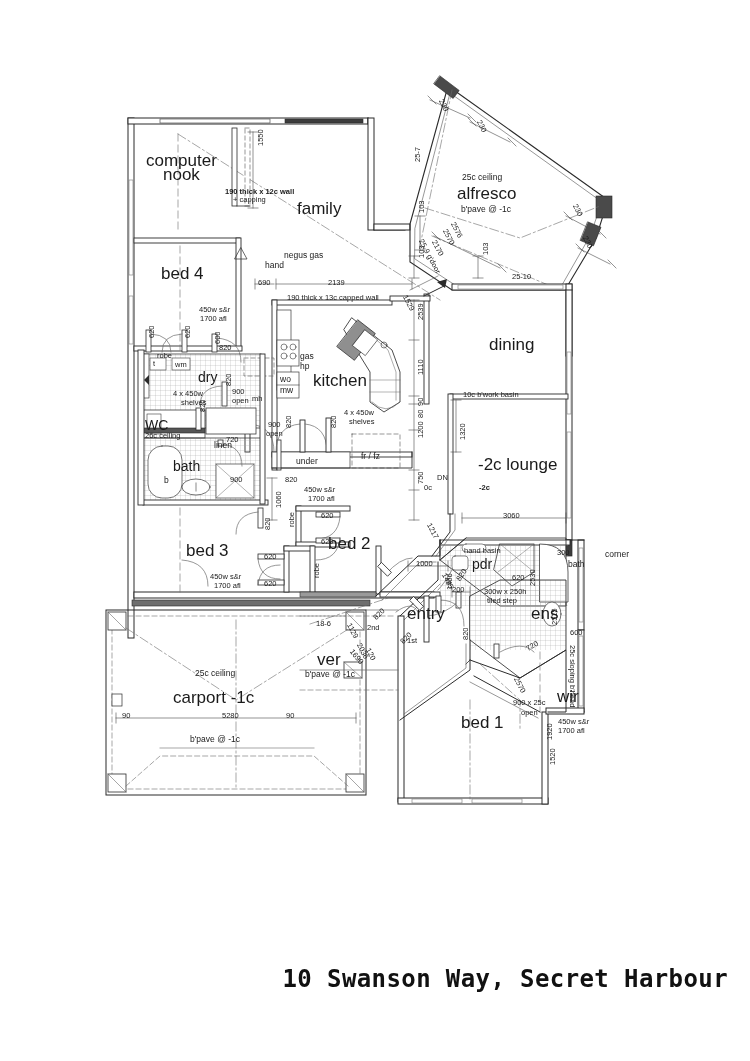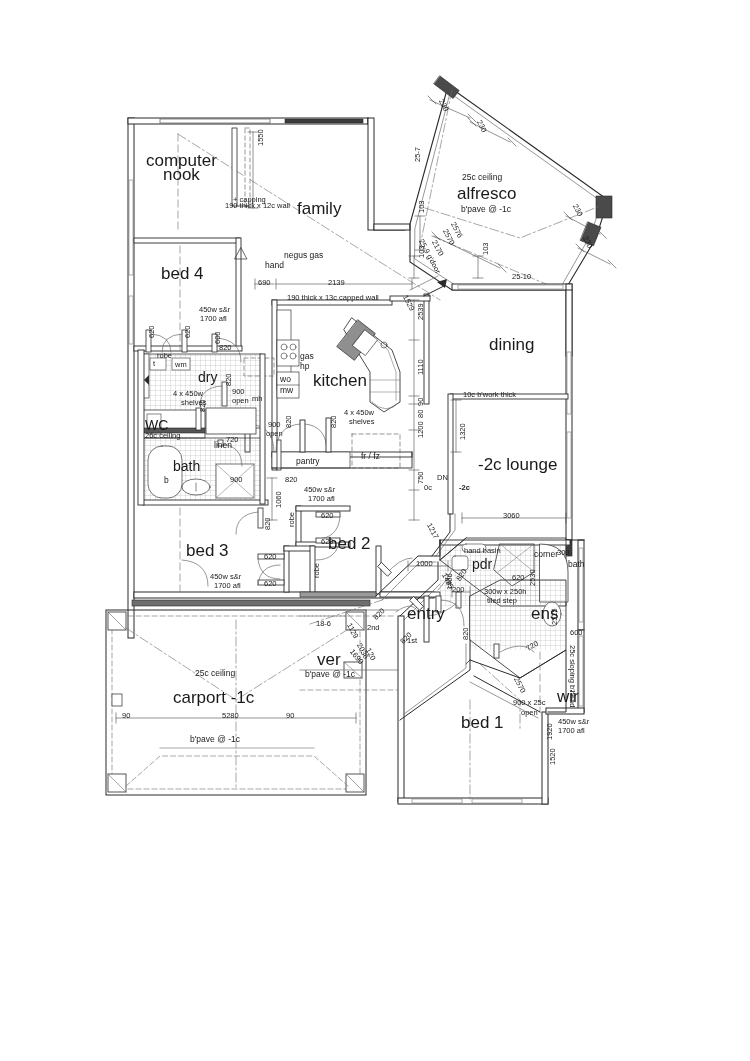--- a/index.html
+++ b/index.html
@@ -344,76 +344,76 @@
 <div class="lbl note9" style="left:461px;top:205px;">b'pave @ -1c</div>
 <div class="lbl room" style="left:489px;top:336px;">dining</div>
 <div class="lbl room" style="left:313px;top:372px;">kitchen</div>
 <div class="lbl room" style="left:478px;top:456px;">-2c lounge</div>
 <div class="lbl room-sm" style="left:198px;top:370px;">dry</div>
 <div class="lbl room-sm" style="left:145px;top:418px;">WC</div>
 <div class="lbl note" style="left:145px;top:432px;">26c ceiling</div>
 <div class="lbl room-sm" style="left:173px;top:459px;">bath</div>
 <div class="lbl note9" style="left:164px;top:476px;">b</div>
 <div class="lbl note9" style="left:214px;top:417px;margin-top:24px;">linen</div>
-<div class="lbl note9" style="left:296px;top:457px;">pantry</div>
+<div class="lbl note9" style="left:296px;top:457px;">under</div>
 <div class="lbl room" style="left:186px;top:542px;">bed 3</div>
 <div class="lbl room" style="left:328px;top:535px;">bed 2</div>
 <div class="lbl room" style="left:407px;top:605px;">entry</div>
 <div class="lbl room" style="left:317px;top:651px;">ver</div>
 <div class="lbl note9" style="left:305px;top:670px;">b'pave @ -1c</div>
 <div class="lbl room" style="left:173px;top:689px;text-align:right;">carport -1c</div>
 <div class="lbl note9" style="left:195px;top:669px;">25c ceiling</div>
 <div class="lbl note9" style="left:190px;top:735px;">b'pave @ -1c</div>
 <div class="lbl room-sm" style="left:472px;top:557px;">pdr</div>
 <div class="lbl room" style="left:531px;top:605px;">ens</div>
 <div class="lbl room" style="left:557px;top:688px;">wir</div>
 <div class="lbl room" style="left:461px;top:714px;">bed 1</div>
 
-<div class="lbl note9" style="left:534px;top:550px;">corner</div>
+<div class="lbl note9" style="left:565px;top:550px;padding-left:40px;">corner</div>
 <div class="lbl note9" style="left:568px;top:560px;">bath</div>
 <div class="lbl note" style="left:464px;top:547px;">hand basin</div>
 <div class="lbl note" style="left:487px;top:597px;">tiled step</div>
 <div class="lbl note" style="left:484px;top:588px;">300w x 250h</div>
 <div class="lbl note" style="left:513px;top:699px;">900 x 25c</div>
 <div class="lbl note" style="left:521px;top:709px;">open</div>
 <div class="lbl note" style="left:558px;top:718px;">450w s&amp;r</div>
 <div class="lbl note" style="left:558px;top:727px;">1700 afl</div>
 
 <div class="lbl note9" style="left:300px;top:352px;">gas</div>
 <div class="lbl note9" style="left:300px;top:362px;">hp</div>
 <div class="lbl note9" style="left:280px;top:375px;">wo</div>
 <div class="lbl note9" style="left:280px;top:386px;">mw</div>
 <div class="lbl note" style="left:175px;top:361px;">wm</div>
 <div class="lbl note" style="left:252px;top:363px;margin-top:32px;">mh</div>
 <div class="lbl note" style="left:153px;top:360px;">t</div>
 <div class="lbl note9" style="left:361px;top:452px;">fr / fz</div>
 <div class="lbl note" style="left:437px;top:474px;">DN</div>
 <div class="lbl note" style="left:424px;top:484px;text-align:right;">0c</div>
-<div class="lbl note" style="left:459px;top:484px;font-weight:bold;">-2c</div>
-
-<div class="lbl note" style="left:225px;top:202px;">190 thick x 12c wall</div>
+<div class="lbl note" style="left:479px;top:484px;font-weight:bold;">-2c</div>
+
+<div class="lbl note" style="left:225px;top:188px;font-weight:bold;">190 thick x 12c wall</div>
 <div class="lbl note" style="left:233px;top:196px;">+ capping</div>
 <div class="lbl note" style="left:287px;top:294px;">190 thick x 13c capped wall</div>
 <div class="lbl note9" style="left:252px;top:251px;padding-left:32px;">negus gas</div>
 <div class="lbl note9" style="left:265px;top:261px;">hand</div>
 <div class="lbl note" style="left:199px;top:306px;">450w s&amp;r</div>
 <div class="lbl note" style="left:200px;top:315px;">1700 afl</div>
 <div class="lbl note" style="left:210px;top:573px;">450w s&amp;r</div>
 <div class="lbl note" style="left:214px;top:582px;">1700 afl</div>
 <div class="lbl note" style="left:304px;top:486px;">450w s&amp;r</div>
 <div class="lbl note" style="left:308px;top:495px;">1700 afl</div>
 <div class="lbl note" style="left:173px;top:390px;">4 x 450w</div>
 <div class="lbl note" style="left:181px;top:399px;">shelves</div>
 <div class="lbl note" style="left:344px;top:409px;">4 x 450w</div>
 <div class="lbl note" style="left:349px;top:418px;">shelves</div>
 <div class="lbl note" style="left:232px;top:388px;">900</div>
 <div class="lbl note" style="left:232px;top:397px;">open</div>
 <div class="lbl note" style="left:268px;top:421px;">900</div>
 <div class="lbl note" style="left:266px;top:430px;">open</div>
-<div class="lbl note" style="left:463px;top:391px;">10c b'work thick</div>
+<div class="lbl note" style="left:463px;top:391px;">10c b'work basin</div>
 
 <div class="lbl note" style="left:576px;top:645px;transform:rotate(90deg);transform-origin:0 0;">25c sloping b'head</div>
 
 <div class="lbl dim" style="left:257px;top:146px;transform:rotate(-90deg);transform-origin:0 0;">1550</div>
 <div class="lbl dim" style="left:258px;top:279px;">690</div>
 <div class="lbl dim" style="left:328px;top:279px;">2139</div>
 <div class="lbl dim" style="left:408px;top:294px;transform:rotate(62deg);transform-origin:0 0;">1529</div>
 <div class="lbl dim" style="left:417px;top:320px;transform:rotate(-90deg);transform-origin:0 0;">2539</div>
 <div class="lbl dim" style="left:417px;top:375px;transform:rotate(-90deg);transform-origin:0 0;">1110</div>
 <div class="lbl dim" style="left:417px;top:406px;transform:rotate(-90deg);transform-origin:0 0;">90</div>
@@ -478,14 +478,17 @@
 <div class="lbl dim" style="left:372px;top:616px;transform:rotate(-45deg);transform-origin:0 0;">820</div>
 <div class="lbl note" style="left:367px;top:624px;">2nd</div>
 <div class="lbl dim" style="left:399px;top:640px;transform:rotate(-45deg);transform-origin:0 0;">820</div>
 <div class="lbl note" style="left:407px;top:637px;">1st</div>
 <div class="lbl dim" style="left:455px;top:578px;transform:rotate(-55deg);transform-origin:0 0;">820</div>
 <div class="lbl dim" style="left:512px;top:574px;">620</div>
 <div class="lbl dim" style="left:462px;top:640px;transform:rotate(-90deg);transform-origin:0 0;">820</div>
 <div class="lbl dim" style="left:525px;top:646px;transform:rotate(-30deg);transform-origin:0 0;">720</div>
 <div class="lbl dim" style="left:533px;top:549px;padding-left:24px;">300</div>
 
-
+<div class="title-bar">
+  <span class="addr">10 Swanson Way, Secret Harbour</span>
 </div>
 
+</div>
+
 </body></html>

